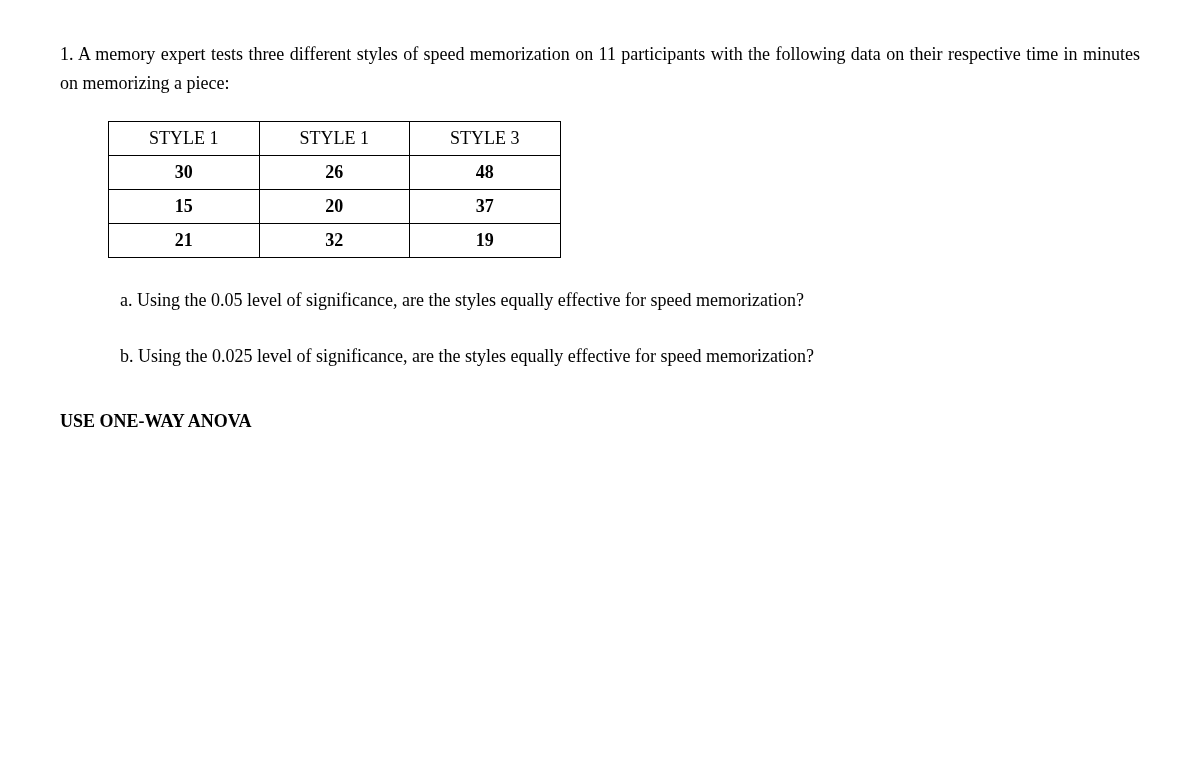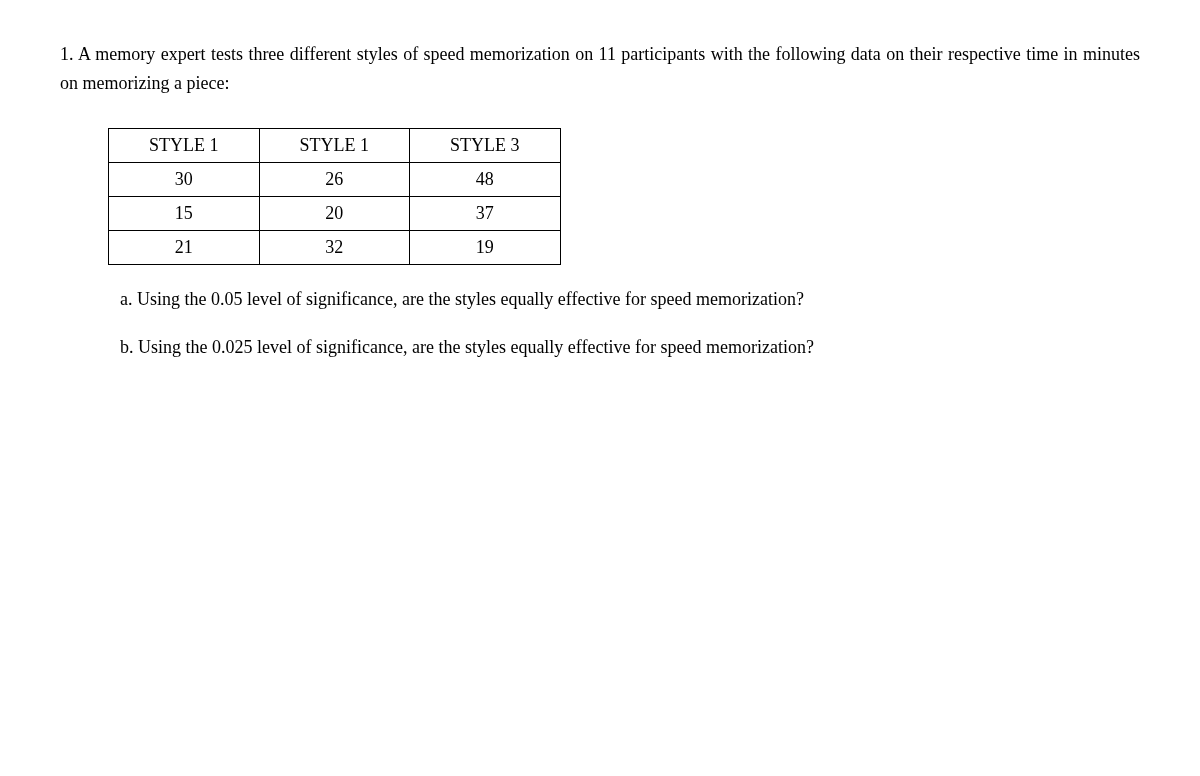--- a/index.html
+++ b/index.html
@@ -14,47 +14,47 @@
       font-size: 18px;
       color: #000000;
       width: 1200px;
       min-height: 776px;
       padding: 40px 60px;
     }
 
     .question-text {
       text-align: justify;
       line-height: 1.6;
-      margin-bottom: 30px;
+      margin-bottom: 23px;
     }
 
     .table-container {
       margin: 20px 0 12px 40px;
       padding-left: 8px;
     }
 
     table {
       border-collapse: collapse;
       min-width: 400px;
     }
 
     table th, table td {
       border: 1px solid #000;
       padding: 6px 40px;
       text-align: center;
-      font-weight: normal;
+      font-weight: bold;
       font-size: 18px;
     }
 
     table th {
       font-weight: normal;
     }
 
     .sub-question {
-      margin: 20px 0 20px 60px;
+      margin: 28px 0 20px 60px;
       line-height: 1.6;
     }
 
     .use-anova {
       margin-top: 40px;
       font-weight: bold;
       font-size: 18px;
     }
   </style>
 </head>
@@ -99,14 +99,15 @@
   <div class="sub-question">
     <span>a.</span>
     <span>Using the 0.05 level of significance, are the styles equally effective for speed memorization?</span>
   </div>
 
   <div class="sub-question">
     <span>b.</span>
     <span>Using the 0.025 level of significance, are the styles equally effective for speed memorization?</span>
   </div>
 
+  <p class="use-anova">USE ONE-WAY ANOVA</p>
 
 </div>
 
 </body></html>

